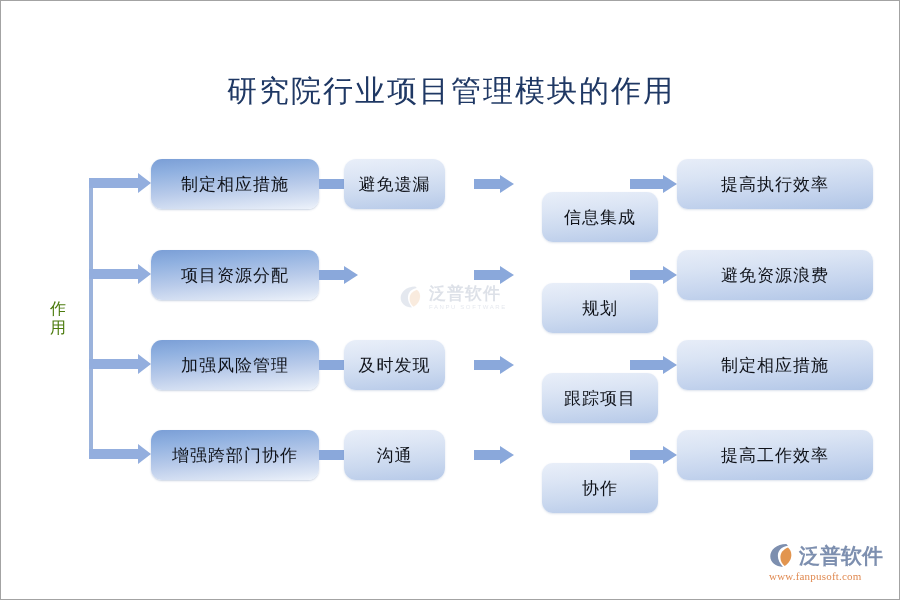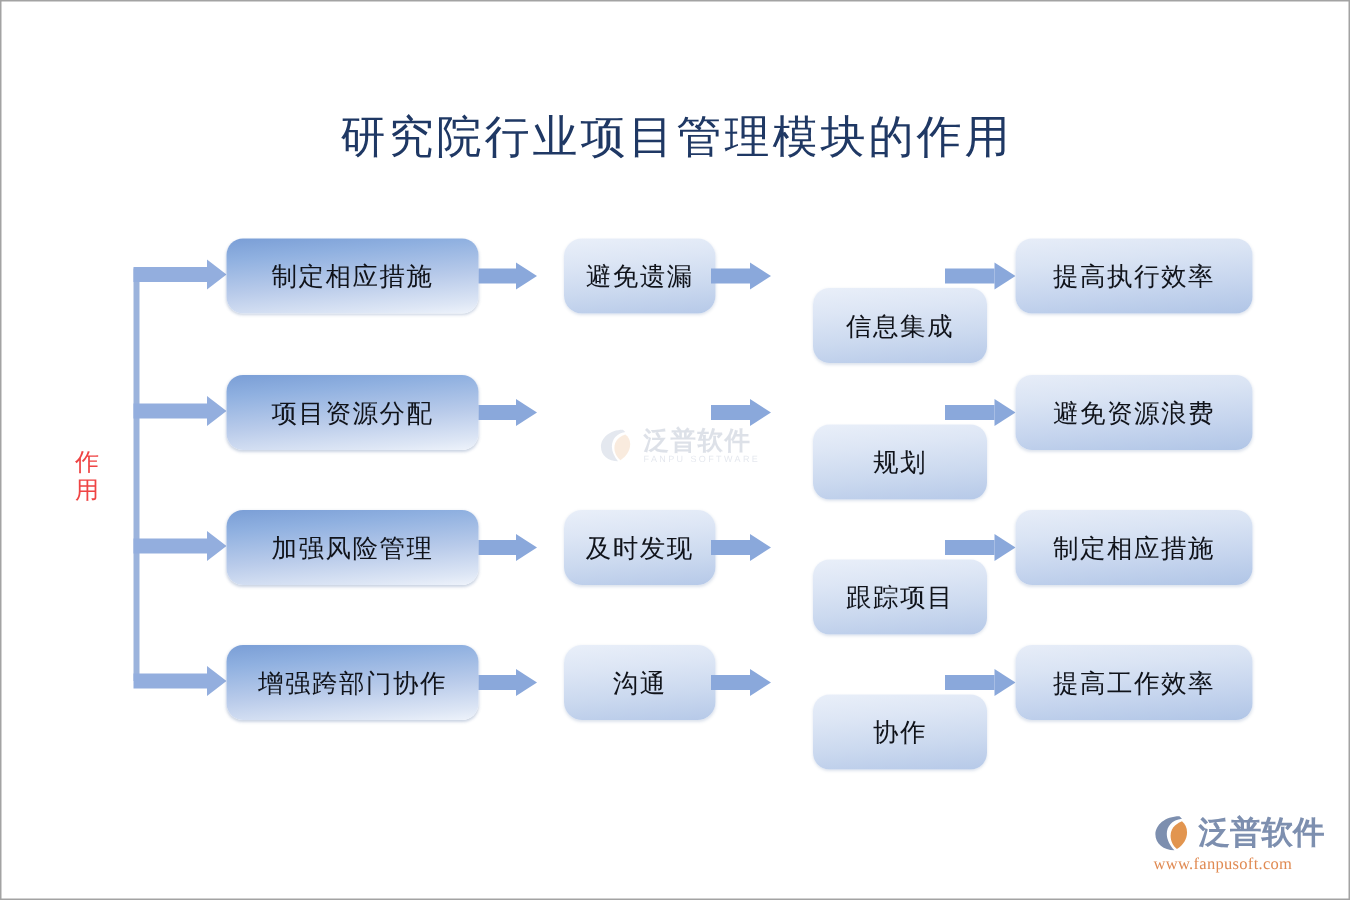--- a/index.html
+++ b/index.html
@@ -75,21 +75,21 @@
 
   
   #root-label {
     position: absolute;
     left: 44px;
     top: 298px;
     width: 26px;
     text-align: center;
     font-size: 16px;
     line-height: 19px;
-    color: #ef4444;
+    color: #4d7c0f;
     font-family: "Liberation Serif", "DejaVu Serif", serif;
     word-break: break-all;
   }
 
   
   #trunk {
     position: absolute;
     left: 88px;
     top: 178px;
     width: 4px;
@@ -140,38 +140,38 @@
   }
   
   .node.c1 {
     left: 150px;
     width: 168px;
     background: linear-gradient(175deg, #7a9ed6 0%, #8fb0e0 22%, #b9cbea 58%, #dde6f5 88%, #eef3fb 100%);
     box-shadow: 0 1px 2px rgba(80,110,160,0.30);
   }
   
   .node.c2 {
-    left: 375px;
+    left: 343px;
     width: 101px;
     background: linear-gradient(175deg, #e9eff9 0%, #dde6f5 30%, #cbd9ef 65%, #b6c9e8 100%);
     box-shadow: 0 1px 2px rgba(120,145,185,0.25);
     border-radius: 12px;
   }
   
   .node.c3 {
     left: 541px;
     width: 116px;
     background: linear-gradient(175deg, #e9eff9 0%, #dde6f5 30%, #cbd9ef 65%, #b6c9e8 100%);
     box-shadow: 0 1px 2px rgba(120,145,185,0.25);
     margin-top: 33px;
   }
   
   .node.c4 {
     left: 676px;
-    width: 158px;
+    width: 196px;
     background: linear-gradient(175deg, #e7edf8 0%, #dae4f4 30%, #c6d5ee 65%, #b0c5e6 100%);
     box-shadow: 0 1px 2px rgba(120,145,185,0.25);
   }
 
   
   .arrow {
     position: absolute;
     top: 16px;
     height: 18px;
   }

